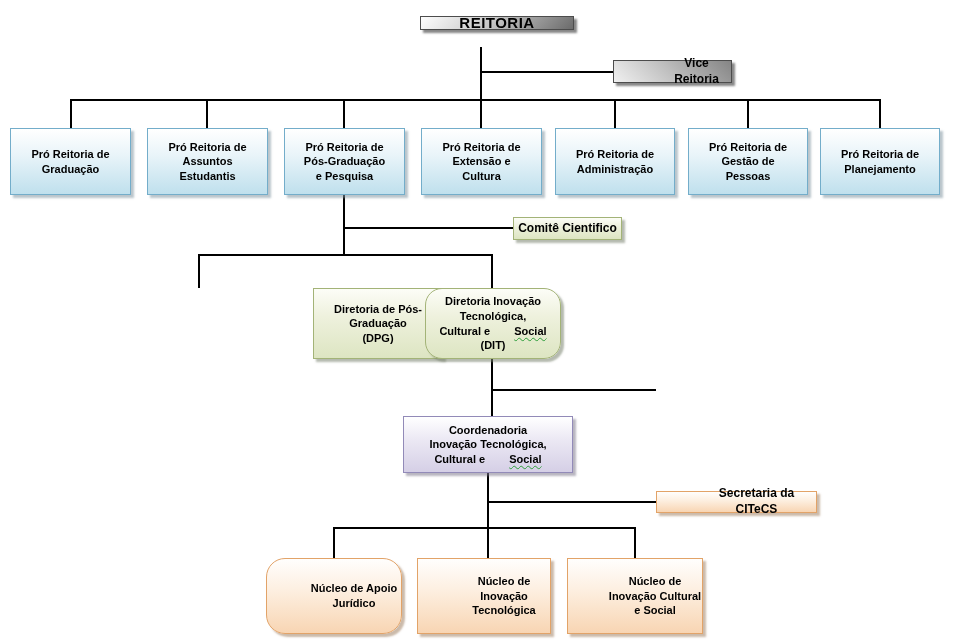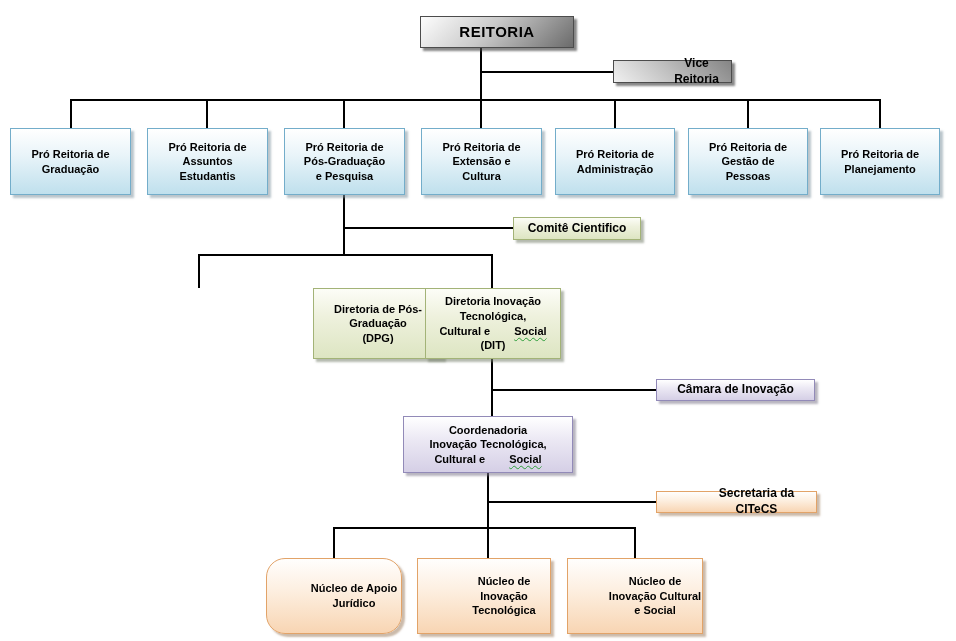--- a/index.html
+++ b/index.html
@@ -80,21 +80,21 @@
   <div class="line" style="left:491px; top:254px; width:2px; height:34px;"></div>
   <div class="line" style="left:491px; top:359px; width:2px; height:57px;"></div>
   <div class="line" style="left:491px; top:389px; width:165px; height:2px;"></div>
   <div class="line" style="left:487px; top:473px; width:2px; height:56px;"></div>
   <div class="line" style="left:487px; top:501px; width:169px; height:2px;"></div>
   <div class="line" style="left:333px; top:527px; width:303px; height:2px;"></div>
   <div class="line" style="left:333px; top:527px; width:2px; height:31px;"></div>
   <div class="line" style="left:487px; top:527px; width:2px; height:31px;"></div>
   <div class="line" style="left:634px; top:527px; width:2px; height:31px;"></div>
 
-  <div class="node gray-lg" style="left:420px; top:16px; width:154px; height:32px;">
+  <div class="node gray-lg" style="left:420px; top:16px; width:154px; height:14px;">
     <span class="lbl">REITORIA</span>
   </div>
 
   <div class="node gray-sm" style="left:613px; top:60px; width:119px; height:23px;">
     <span class="lbl">Vice Reitoria</span>
   </div>
 
   <div class="node blue" style="left:10px; top:128px; width:121px; height:67px;">
     <span class="lbl">Pró Reitoria de
 Graduação</span>
@@ -121,39 +121,36 @@
   <div class="node blue" style="left:688px; top:128px; width:120px; height:67px;">
     <span class="lbl">Pró Reitoria de
 Gestão de
 Pessoas</span>
   </div>
   <div class="node blue" style="left:820px; top:128px; width:120px; height:67px;">
     <span class="lbl">Pró Reitoria de
 Planejamento</span>
   </div>
 
-  <div class="node green badge" style="left:513px; top:217px; width:128px; height:23px;">
+  <div class="node green badge" style="left:513px; top:217px; width:109px; height:23px;">
     <span class="lbl">Comitê Cientifico</span>
   </div>
 
   <div class="node green" style="left:281px; top:288px; width:130px; height:71px;margin-left:32px;">
     <span class="lbl">Diretoria de Pós-
 Graduação
 (DPG)</span>
   </div>
-  <div class="node green" style="left:425px; top:288px; width:136px; height:71px;">
+  <div class="node green" style="left:425px; top:288px; width:136px; height:71px;border-radius:17px;">
     <span class="lbl"><span>Diretoria Inovação
 Tecnológica,
 Cultural e </span><span class="wavy">Social</span><span>
 (DIT)</span></span>
   </div>
 
-  <div class="node purple badge" style="left:656px; top:379px; width:159px; height:22px;">
-    <span class="lbl">Câmara de Inovação</span>
-  </div>
 
   <div class="node purple" style="left:403px; top:416px; width:170px; height:57px;">
     <span class="lbl"><span>Coordenadoria
 Inovação Tecnológica,
 Cultural e </span><span class="wavy">Social</span><span></span></span>
   </div>
 
   <div class="node orange badge" style="left:656px; top:491px; width:161px; height:22px;">
     <span class="lbl">Secretaria da CITeCS</span>
   </div>

